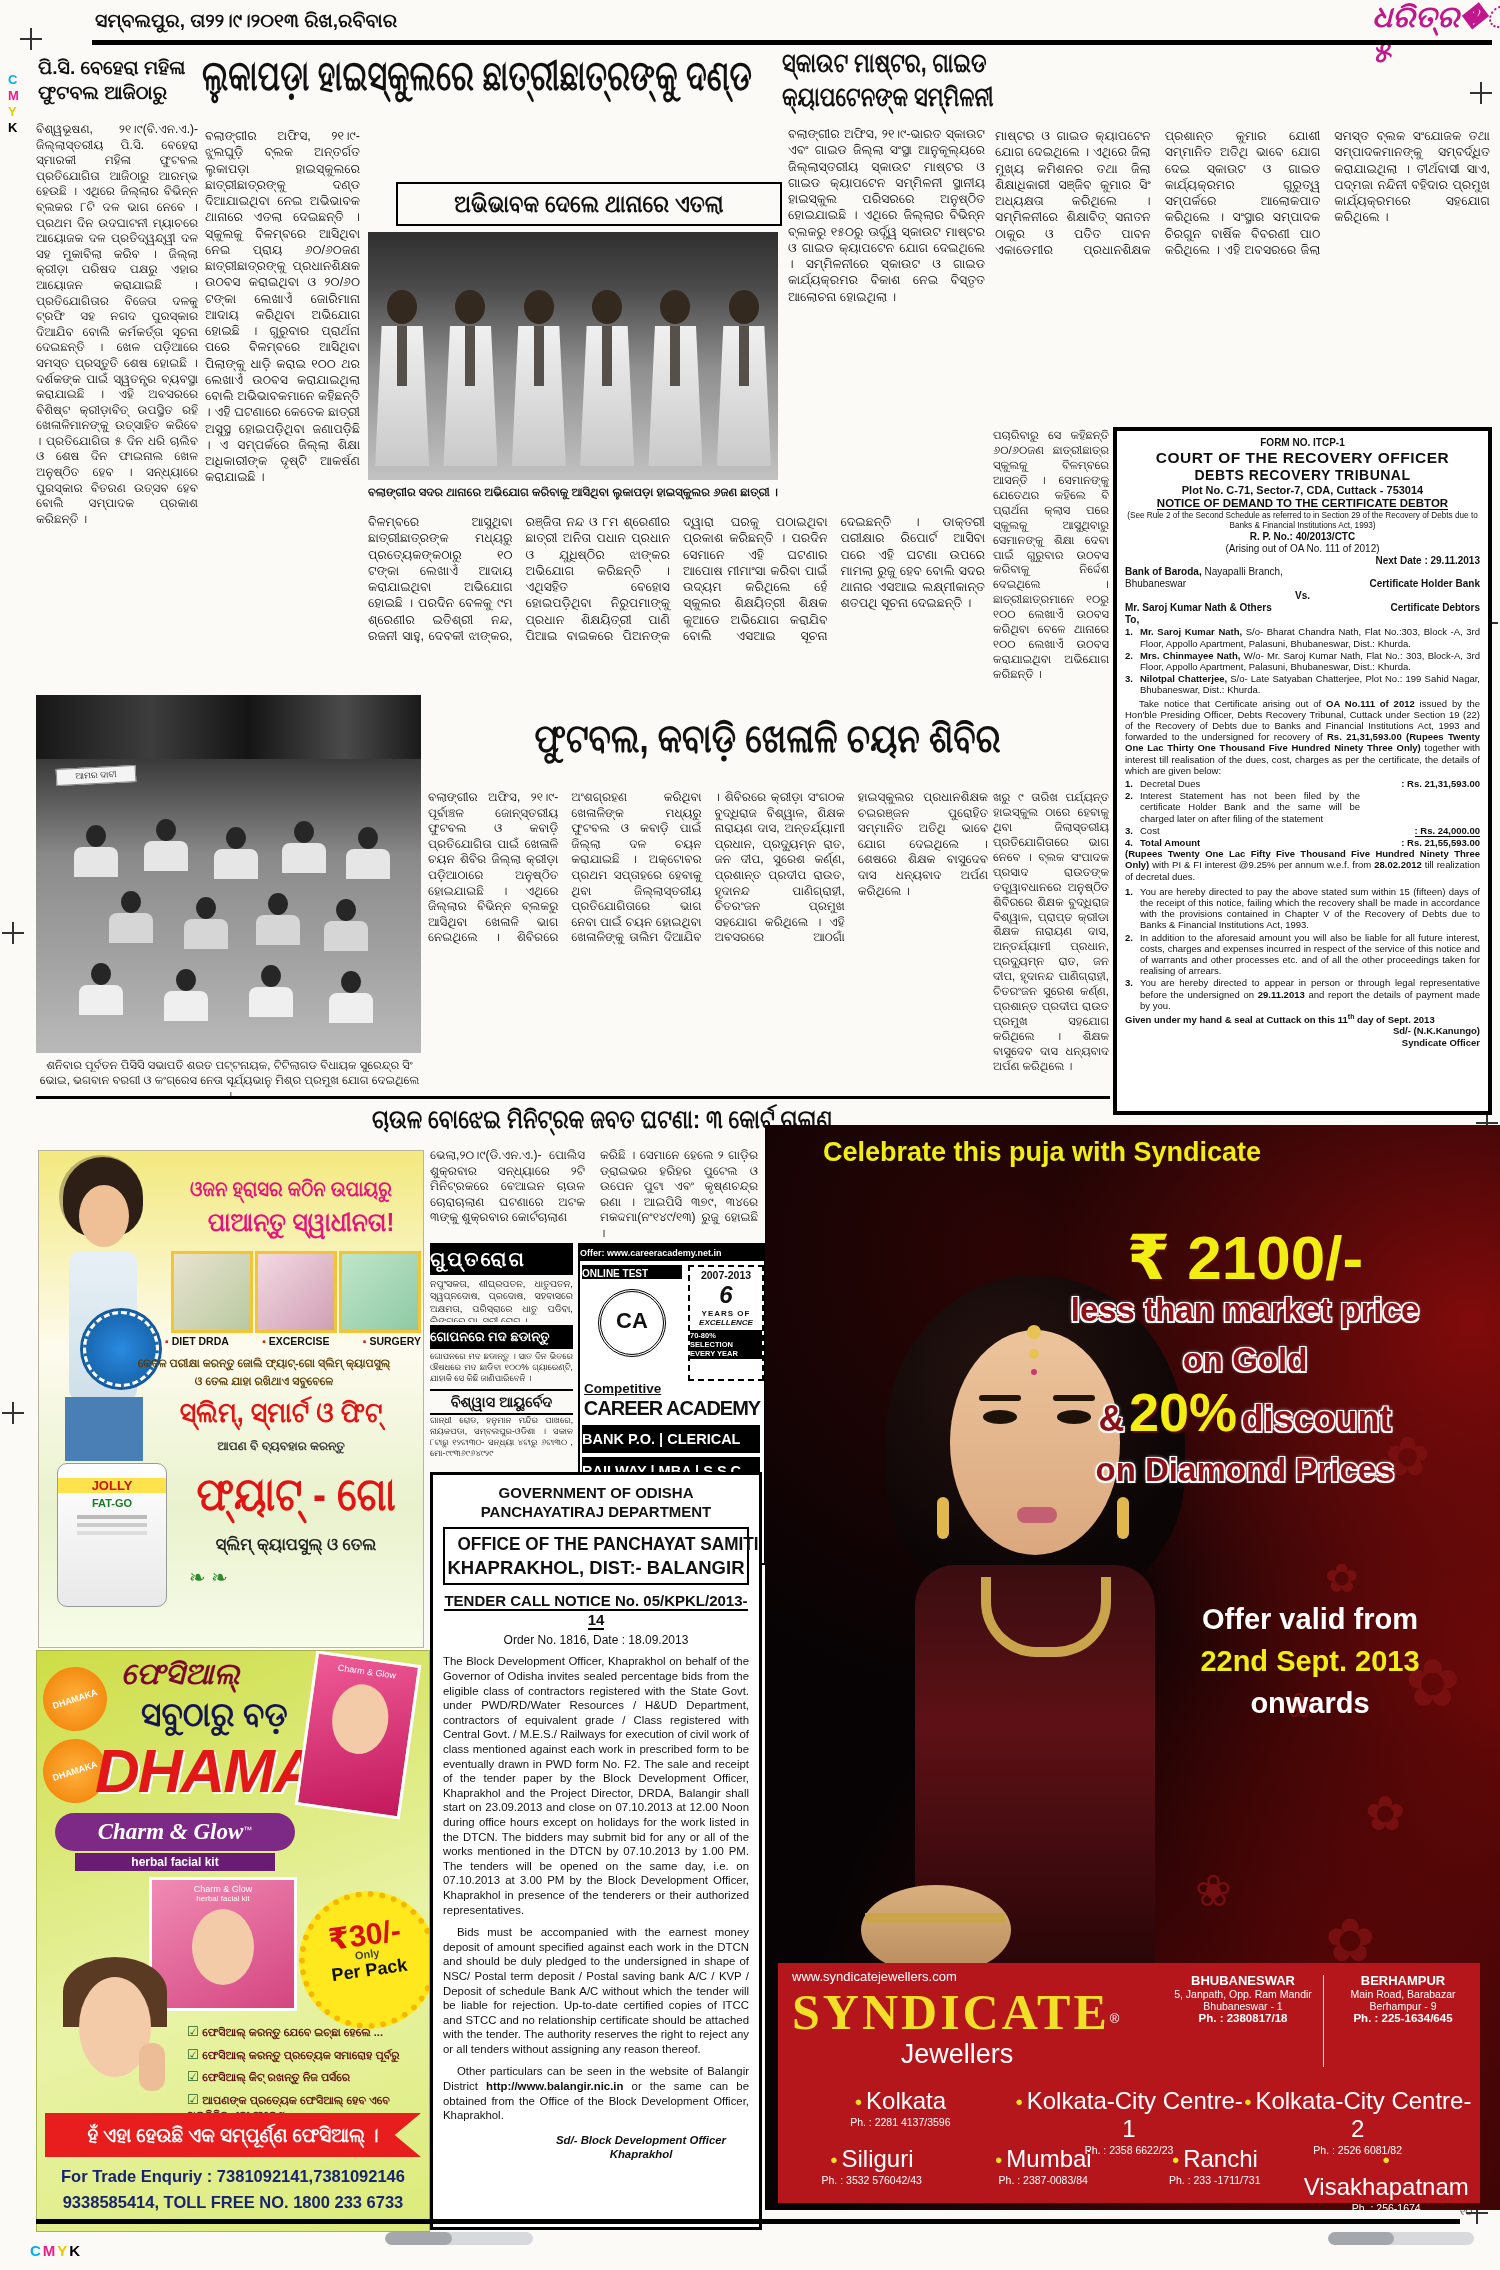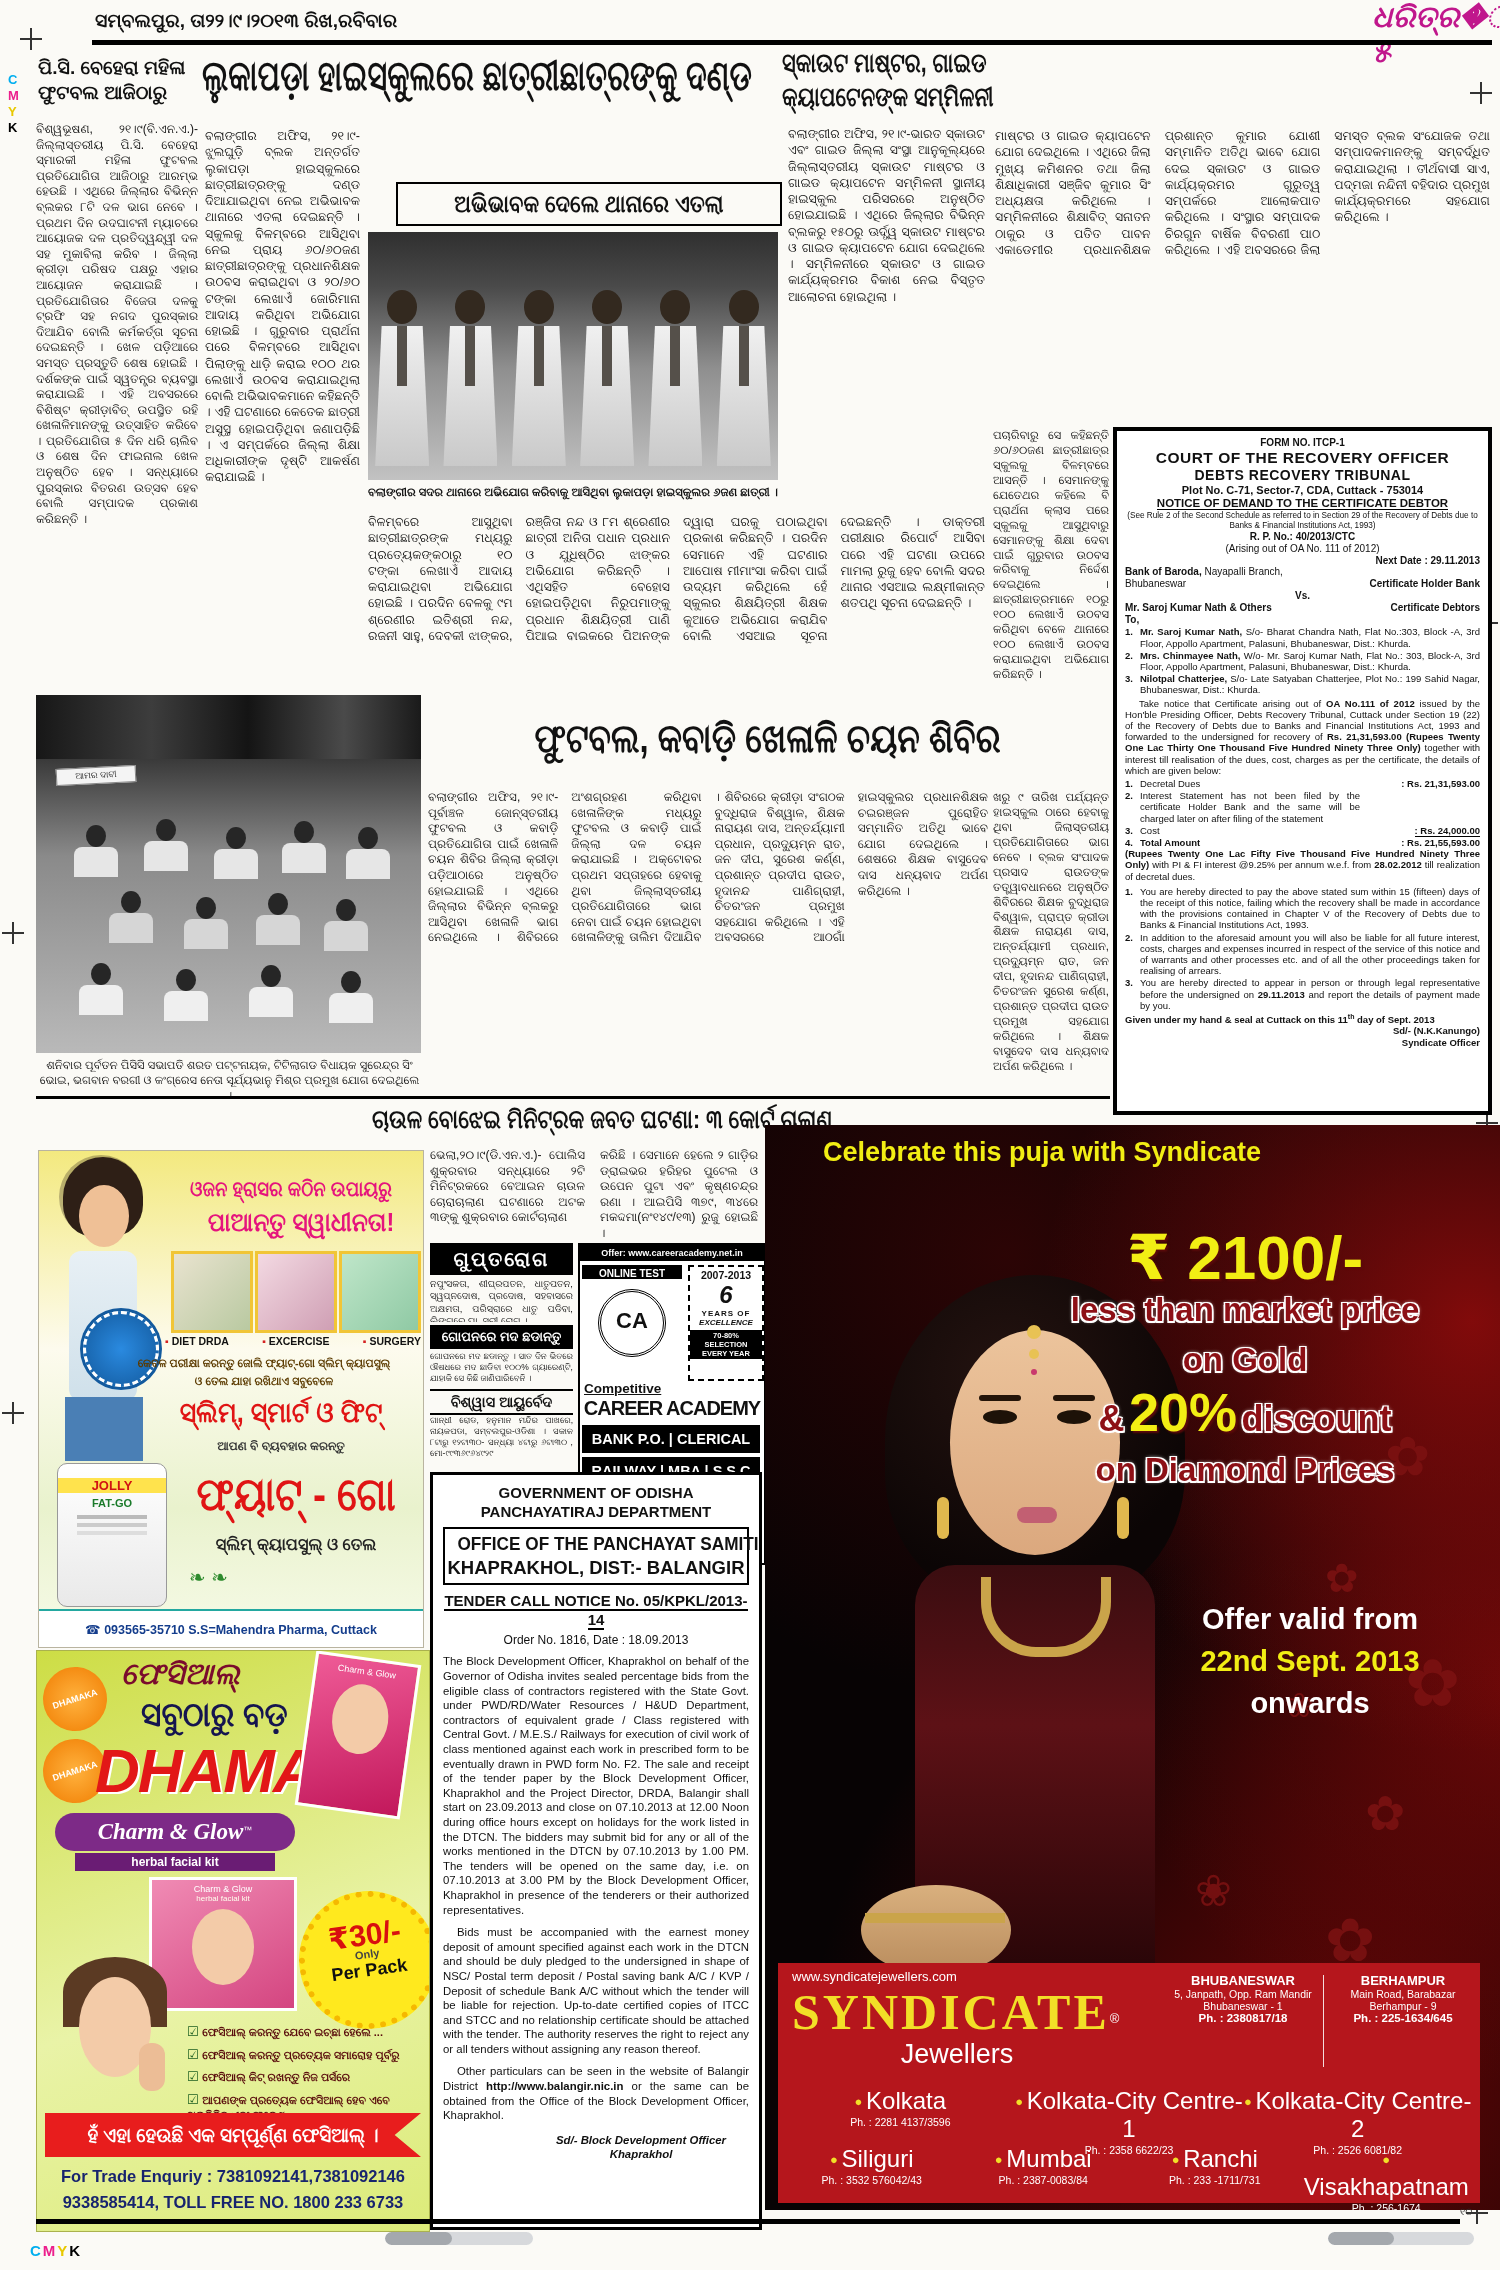--- a/index.html
+++ b/index.html
@@ -30,21 +30,21 @@
   .signcard{position:absolute;background:#f4f4f4;border:1px solid #888;color:#222;font-size:9px;
             text-align:center;transform:rotate(-3deg);padding:2px 4px;}
   
   .noticebox{border:4px solid #000;background:#fff;padding:6px 8px;font-size:9.5px;line-height:1.18;}
   .noticebox ol{margin:0;padding:0;list-style:none;}
   .noticebox li{counter-increment:n;position:relative;padding-left:15px;margin-top:1px;text-align:justify;}
   .noticebox li::before{content:counter(n)".";position:absolute;left:0;font-weight:bold;}
   .noticebox ol{counter-reset:n;}
   .tenderbox{border:3px solid #000;background:#fff;padding:8px 10px;}
   .tenderbox p{margin:0;}
-  .blackstrip{background:#000;color:#fff;text-align:center;}
+  .blackstrip{background:#000;color:#fff;text-align:left;}
   
   .fatgo{background:linear-gradient(180deg,#f3e97f,#fdfbee 40%,#e9f2cd 72%,#f7fbe9);border:1px solid #b9b4a0;overflow:hidden;}
   .thumb{position:absolute;width:76px;height:76px;border:3px solid #f1c536;}
   .optlbl::before{content:"▪ ";color:#d42222;}
   
   .charm{background:linear-gradient(160deg,#cddd45,#e9f3a7 55%,#dceb79);border:1px solid #aab24e;overflow:hidden;}
   .dmkcirc{position:absolute;width:64px;height:64px;border-radius:50%;background:radial-gradient(#ffb23e,#f07c00);
            color:#fff;font-size:9px;font-weight:bold;display:flex;align-items:center;justify-content:center;}
   .check li{list-style:none;margin:0 0 5px 0;font-size:11px;font-weight:bold;color:#5a0d0d;line-height:1.35;}
   .check li::before{content:"☑ ";color:#1c5e20;font-size:13px;}
@@ -314,21 +314,20 @@
     <div style="position:absolute;left:18px;top:312px;width:108px;height:142px;border-radius:10px;background:linear-gradient(#ffffff,#e9e9e9);border:1px solid #999">
       <div class="c b" style="margin-top:14px;background:#ffe34d;font-size:13px;color:#d11212">JOLLY</div>
       <div class="c b" style="font-size:11px;color:#1a7a2a;margin-top:4px">FAT-GO</div>
       <div style="margin:6px auto 0;width:70px;height:4px;background:#bbb"></div>
       <div style="margin:4px auto 0;width:70px;height:4px;background:#ccc"></div>
       <div style="margin:4px auto 0;width:70px;height:4px;background:#ddd"></div>
     </div>
     <div class="b nw c" style="position:absolute;left:132px;top:316px;width:250px;font-size:46px;color:#e01414;transform:scaleX(.85);transform-origin:50% 50%">ଫ୍ୟାଟ୍ - ଗୋ</div>
     <div class="b nw c" style="position:absolute;left:132px;top:384px;width:250px;font-size:17px;color:#222;transform:scaleX(.95);transform-origin:50% 50%">ସ୍ଲିମ୍ କ୍ୟାପସୁଲ୍ ଓ ତେଲ</div>
     <div style="position:absolute;left:150px;top:414px;color:#2e8b2e;font-size:20px">❧ ❧</div>
-    <div class="b c" style="position:absolute;left:0;top:458px;width:384px;height:38px;background:#fff;border-top:2px solid #23a8a0;font-size:12.5px;line-height:38px;color:#143d8c">☎ 093565-35710 S.S=Mahendra Pharma, Cuttack</div>
   </div>
 
   <div class="abs charm" style="left:36px;top:1650px;width:392px;height:580px">
     <div class="dmkcirc" style="left:6px;top:16px;transform:rotate(-18deg)">DHAMAKA</div>
     <div class="dmkcirc" style="left:6px;top:88px;transform:rotate(-18deg)">DHAMAKA</div>
     <div class="b nw" style="position:absolute;left:84px;top:6px;font-size:30px;font-style:italic;color:#7a0b2d;font-family:'Liberation Serif',serif">ଫେସିଆଲ୍</div>
     <div class="b nw" style="position:absolute;left:104px;top:44px;font-size:34px;color:#15154f;transform:scaleX(.92);transform-origin:0 50%">ସବୁଠାରୁ ବଡ଼</div>
     <div class="b nw" style="position:absolute;left:58px;top:84px;font-size:62px;font-style:italic;color:#e21717;letter-spacing:-2px;text-shadow:2px 2px 0 #fff">DHAMAKA</div>
     <div style="position:absolute;left:268px;top:6px;width:100px;height:150px;background:linear-gradient(160deg,#ef5b97,#c2185b);border:3px solid #fff;transform:rotate(8deg)">
       <div class="c" style="color:#fff;font-size:9px;margin-top:6px">Charm &amp; Glow</div>

